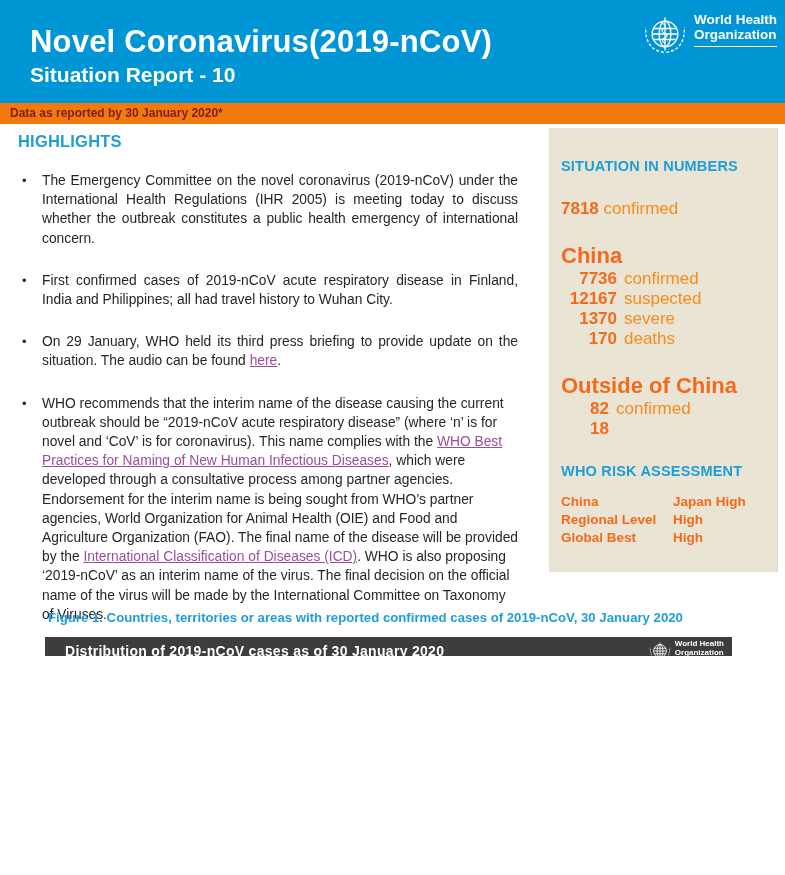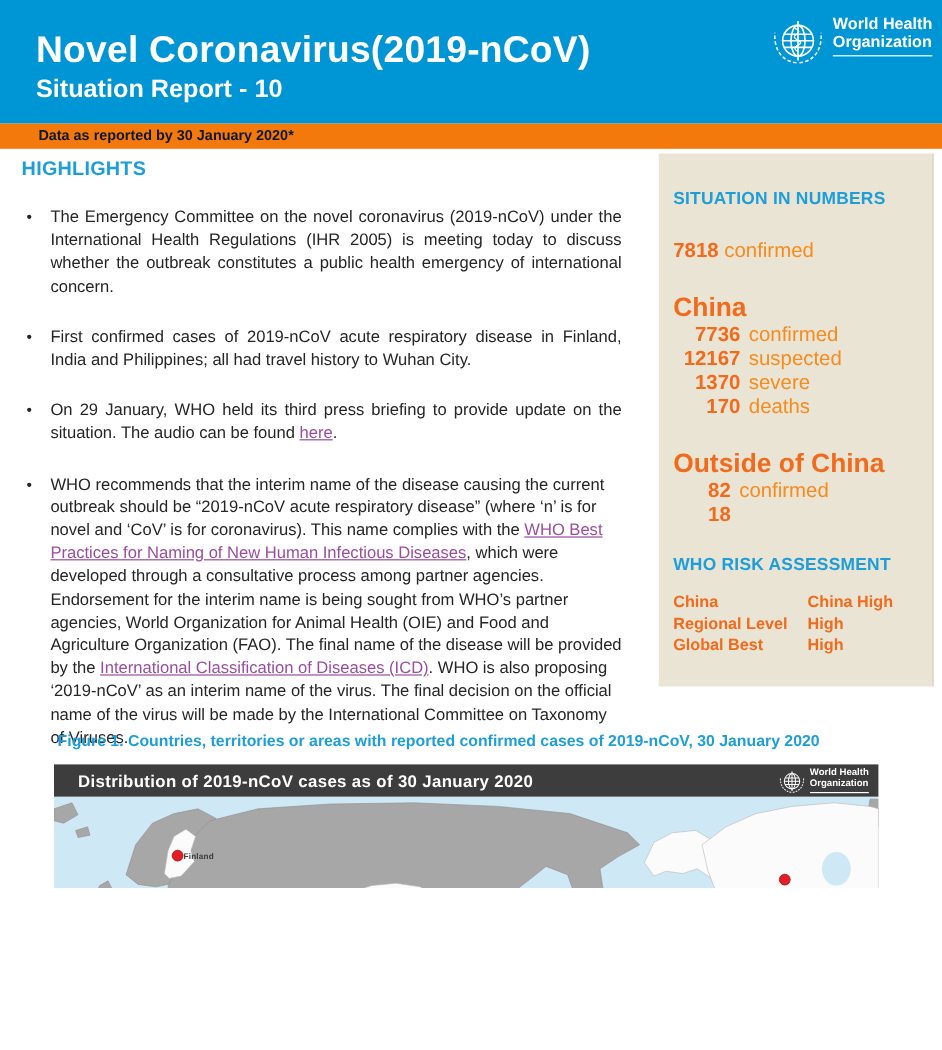--- a/index.html
+++ b/index.html
@@ -1,28 +1,28 @@
 <!DOCTYPE html>
 <html style="--header-blue: #0095d4; --bar-orange: #f4790c; --panel-beige: #e9e4d3; --accent-blue: #1e9ed9; --orange-bold: #f26a1b; --orange-light: #f68b1f; --link-purple: #9a4d9e; --map-red: #e31f26; --map-ocean: #cfe8f6; --map-dark: #3d3d3d;"><head>
 <meta charset="utf-8">
 <style>
   html,body{margin:0;padding:0;background:#fff;}
-  .page{position:relative;width:785px;height:740px;background:#fff;overflow:hidden;
+  .page{position:relative;width:785px;height:656px;background:#fff;overflow:hidden;
         font-family:"Liberation Sans",sans-serif;}
 
   
   .hdr{position:absolute;left:0;top:0;width:785px;height:103px;background:var(--header-blue);}
   .hdr-title{position:absolute;left:30px;top:24px;font-size:31px;font-weight:bold;color:#fff;letter-spacing:.2px;}
   .hdr-sub{position:absolute;left:30px;top:63px;font-size:21px;font-weight:bold;color:#fff;}
   .who-logo{position:absolute;top:12px;right:8px;display:flex;align-items:flex-start;gap:7px;}
   .who-logo .emblem{width:44px;height:44px;}
   .who-text{color:#fff;font-size:13.5px;font-weight:bold;line-height:1.12;padding-bottom:4px;
             border-bottom:1.5px solid #fff;}
   .date-bar{position:absolute;left:0;top:103px;width:785px;height:21px;background:var(--bar-orange);
-            color:#0f172a;font-size:12px;font-weight:bold;line-height:21px;padding-left:32px;box-sizing:border-box;}
+            color:#7f1d1d;font-size:12px;font-weight:bold;line-height:21px;padding-left:10px;box-sizing:border-box;}
 
   
   .highlights{position:absolute;left:18px;top:132px;width:500px;}
   .hl-heading{font-size:16.5px;font-weight:bold;color:var(--accent-blue);margin:0 0 20px 0;letter-spacing:.2px;}
   .hl-list{margin:0;padding:0;list-style:none;}
   .hl-list li{position:relative;padding-left:24px;margin-bottom:23px;font-size:13.8px;line-height:19.2px;
               color:#262626;text-align:justify;}
   .hl-list li::before{content:"\2022";position:absolute;left:4px;top:0;font-size:13px;color:#262626;}
   .hl-list li:last-child{text-align:left;}
   .hl-list a{color:var(--link-purple);text-decoration:underline;}
@@ -121,21 +121,21 @@
     </div>
     <div class="sb-title mt">Outside of China</div>
     <div class="sb-grid outside">
       <span class="num">82</span>
       <span class="lbl">confirmed</span>
       <span class="num">18</span>
     </div>
     <div class="risk-heading">WHO RISK ASSESSMENT</div>
     <div class="risk-grid">
       <span>China</span>
-      <span>China High</span>
+      <span>Japan High</span>
       <span>Regional Level</span>
       <span>High</span>
       <span>Global Best</span>
       <span>High</span>
     </div>
   </div>
 
   <div class="fig-caption">Figure 1. Countries, territories or areas with reported confirmed cases of 2019-nCoV, 30 January 2020</div>
 
   <div class="map-wrap">

